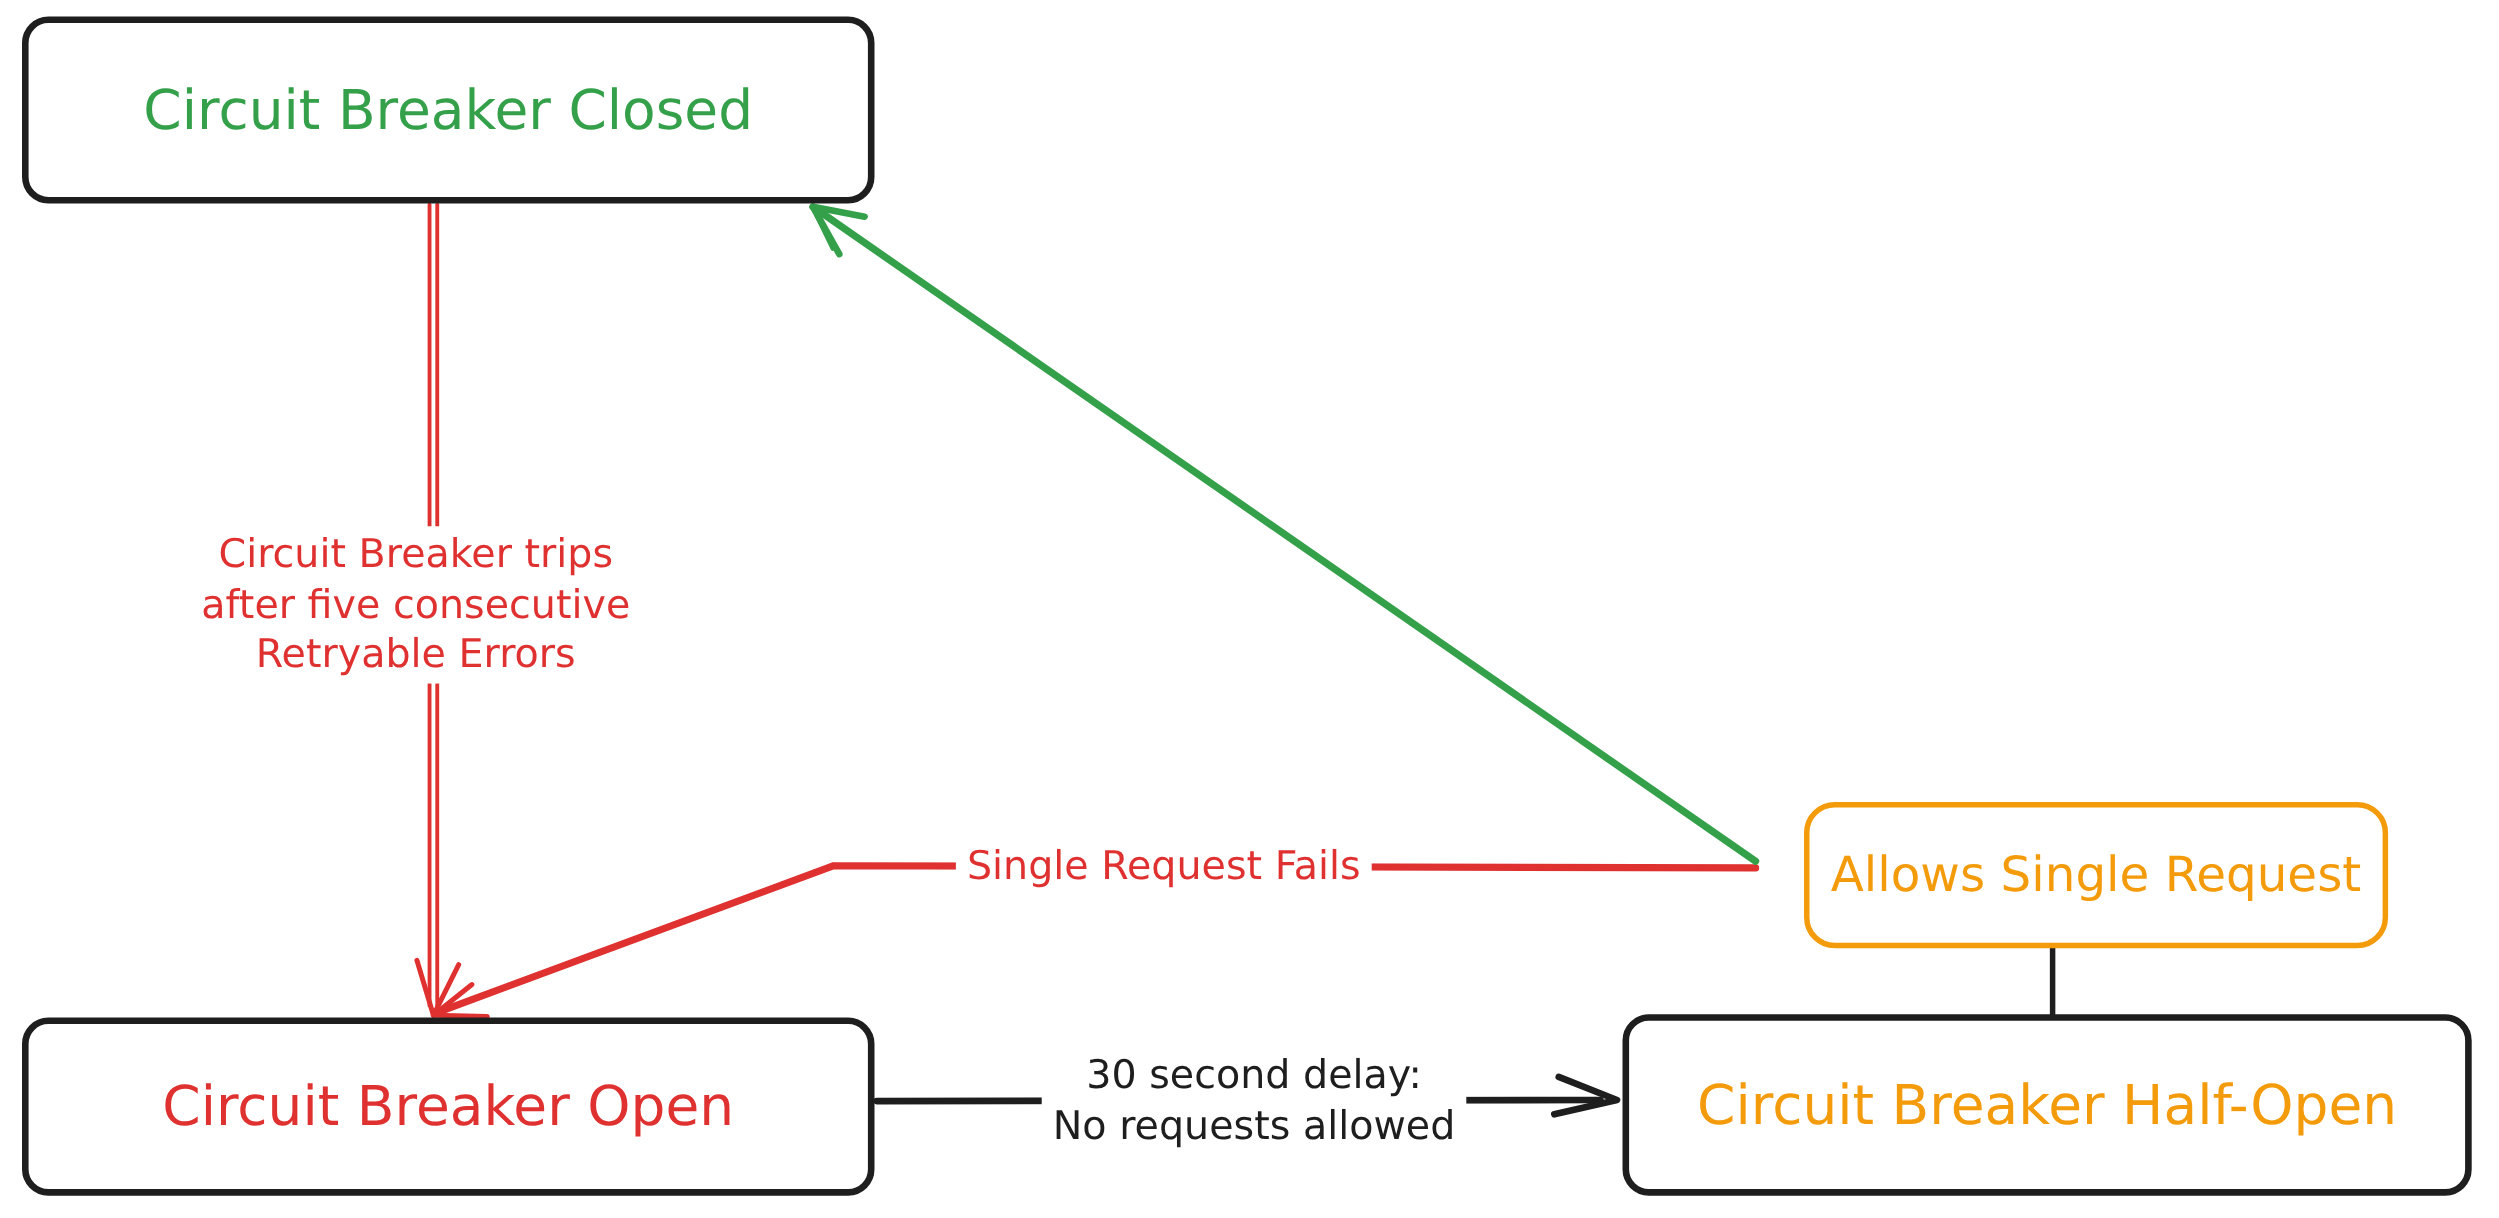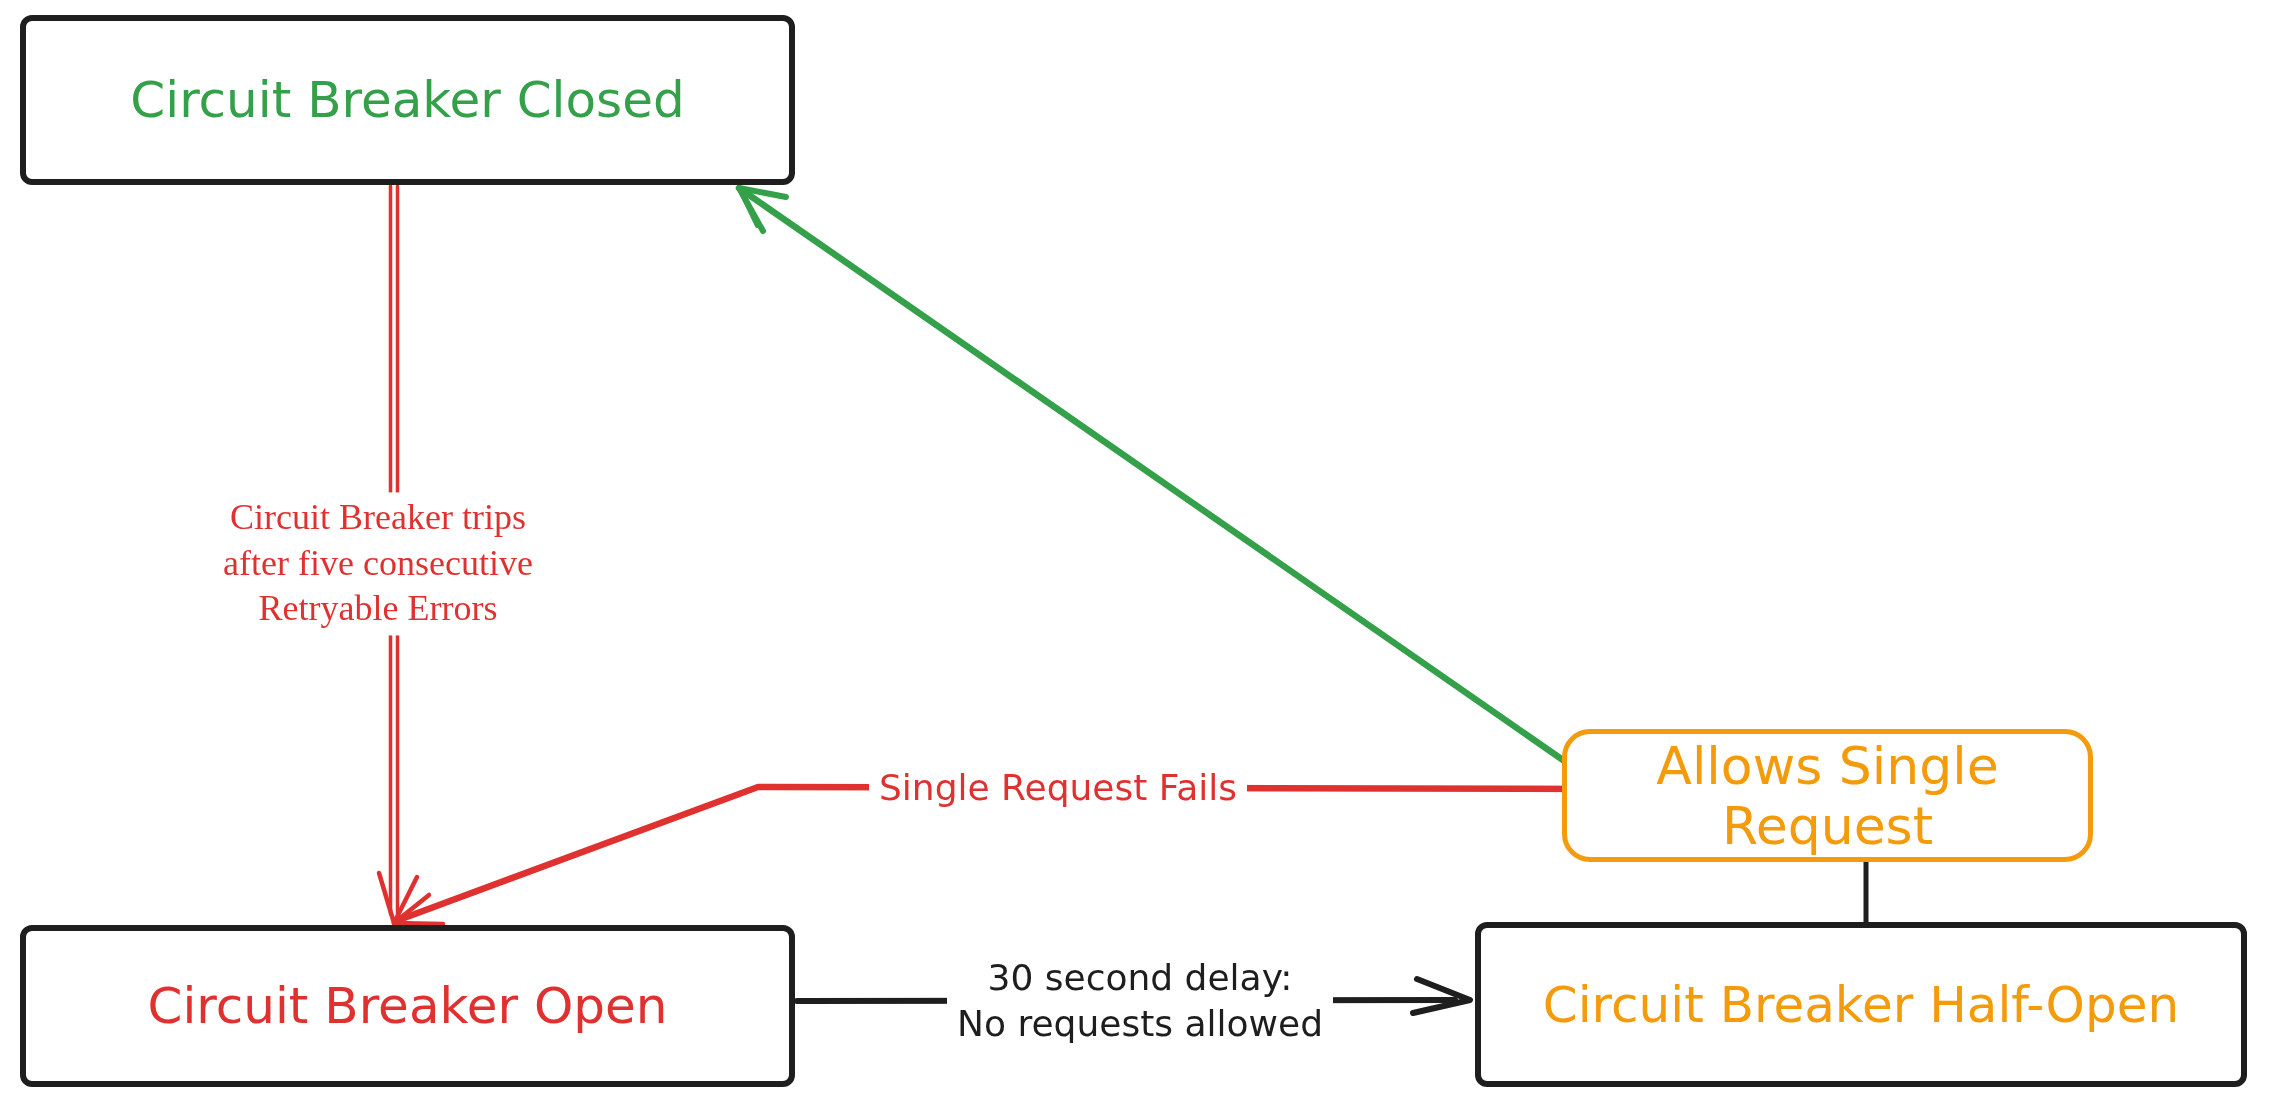--- a/index.html
+++ b/index.html
@@ -36,48 +36,48 @@
     position: absolute;
     background: #ffffff;
     display: flex;
     align-items: center;
     justify-content: center;
     text-align: center;
     box-sizing: border-box;
   }
   .node-big {
     border: 6px solid var(--color-black, #1e1e1e);
-    border-radius: 12px;
+    border-radius: 24px;
     font-size: 50px;
   }
   .node-closed   { left: 20px;   top: 15px;  width: 775px; height: 170px; }
   .node-open     { left: 20px;   top: 925px; width: 775px; height: 162px; }
   .node-halfopen { left: 1475px; top: 922px; width: 772px; height: 165px; }
   .node-allows {
-    left: 1562px; top: 729px; width: 531px; height: 133px;
+    left: 1640px; top: 729px; width: 531px; height: 133px;
     border: 5px solid var(--color-orange, #f49b0b);
     border-radius: 28px;
-    font-size: 52px;
+    font-size: 44px;
   }
   .text-green  { color: var(--color-green, #34a04a); }
   .text-red    { color: var(--color-red, #e03131); }
   .text-orange { color: var(--color-orange, #f49b0b); }
   .text-black  { color: var(--color-black, #1e1e1e); }
 
   .edge-label {
     position: absolute;
     transform: translate(-50%, -50%);
     background: #ffffff;
     padding: 3px 10px;
     text-align: center;
     white-space: pre-line;
     font-size: 36px;
     line-height: 1.27;
   }
-  .lbl-trips    { left: 378px;  top: 564px; font-family: Liberation Serif, serif;  }
+  .lbl-trips    { left: 378px;  top: 550px;  }
   .lbl-succeeds { left: 1122px; top: 483px;  }
   .lbl-fails    { left: 1058px; top: 788px;  }
   .lbl-delay    { left: 1140px; top: 1001px; }
 </style>
 </head>
 <body>
 
 <div class="canvas">
 
   <svg class="edges" viewBox="0 0 2272 1107" aria-hidden="true">

